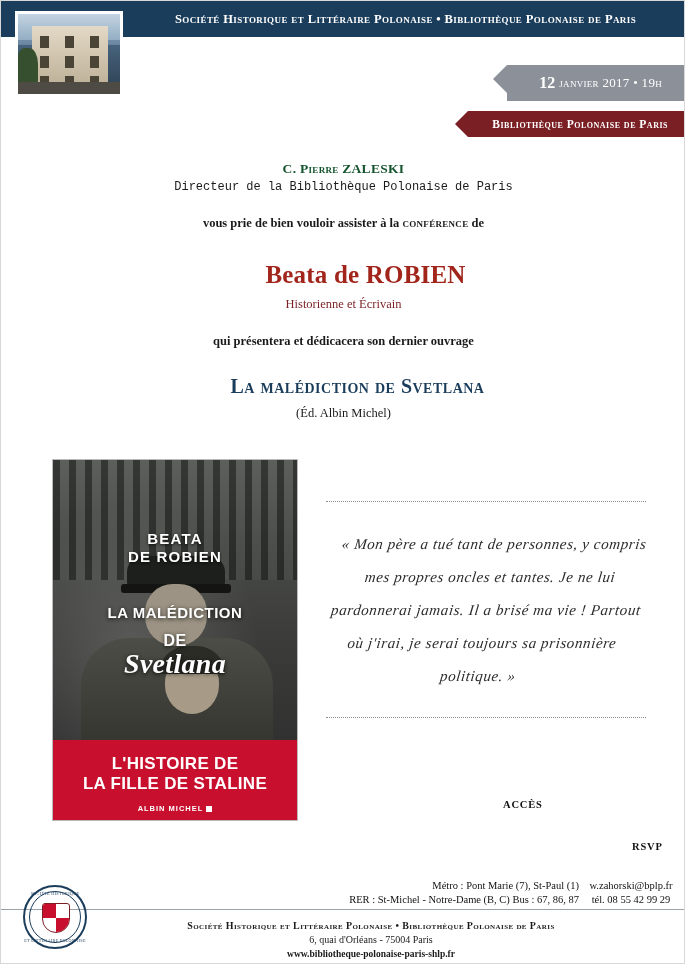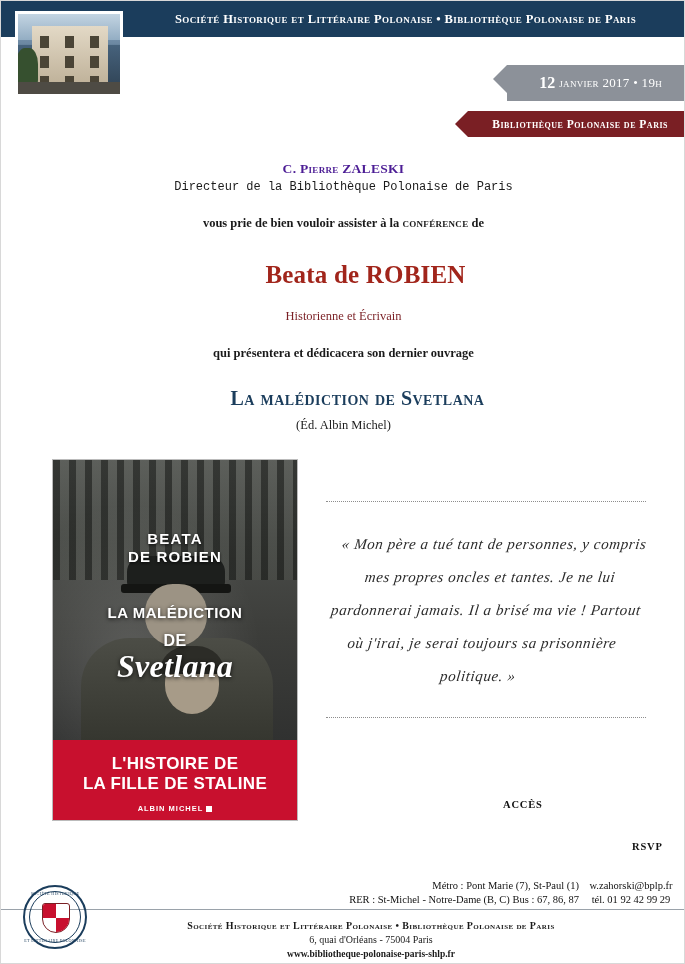--- a/index.html
+++ b/index.html
@@ -137,21 +137,21 @@
   .invite {
     position: absolute;
     top: 160px; left: 0;
     width: 685px;
     text-align: center;
   }
   .host-name {
     font-size: 13.5px;
     font-weight: bold;
     font-variant: small-caps;
-    color: #4c1d95;
+    color: #14532d;
     letter-spacing: 0.3px;
   }
   .host-role {
     font-size: 12px;
     margin-top: 8px;
     color: #1a1a1a;
   }
   .host-role2 {
     font-size: 12px;
     margin-top: 3px;
@@ -169,21 +169,21 @@
   }
   .speaker {
     margin-top: 30px;
     font-size: 25px;
     color: #a1251b;
     font-weight: bold;
     letter-spacing: 0.2px;
     padding-left: 44px;
   }
   .speaker-role {
-    margin-top: 20px;
+    margin-top: 8px;
     font-size: 12.5px;
     color: #7a1f24;
   }
   .presents {
     margin-top: 22px;
     font-size: 12.5px;
     font-weight: bold;
   }
   .book-title {
     margin-top: 26px;
@@ -276,21 +276,21 @@
     letter-spacing: 0.5px;
     text-shadow: 0 1px 4px rgba(0,0,0,0.85);
   }
   .cover .ctitle3 {
     position: absolute; top: 188px; left: 0; width: 244px;
     text-align: center;
     color: #ffffff;
     font-family: "Liberation Serif", serif;
     font-style: italic;
     font-weight: bold;
-    font-size: 32px;
+    font-size: 28px;
     letter-spacing: 0.3px;
     text-shadow: 0 1px 4px rgba(0,0,0,0.85);
   }
   .cover .redband {
     position: absolute; bottom: 0; left: 0; width: 244px; height: 80px;
     background: #c8102e;
   }
   .cover .sub1, .cover .sub2 {
     position: absolute; left: 0; width: 244px; text-align: center;
     color: #ffffff;
@@ -511,21 +511,21 @@
   </div>
 
   <div class="acces-label">ACCÈS</div>
   <div class="rsvp-label">RSVP</div>
   <div class="acces-lines">
     <div>Métro : Pont Marie (7), St-Paul (1)</div>
     <div>RER : St-Michel - Notre-Dame (B, C) Bus : 67, 86, 87</div>
   </div>
   <div class="rsvp-lines">
     <div>w.zahorski@bplp.fr</div>
-    <div>tél. 01 92 42 99 29</div>
+    <div>tél. 08 55 42 99 29</div>
   </div>
 
   <div class="footer-rule"></div>
 
   <div class="seal">
     <div class="ring"></div>
     <div class="ring2"></div>
     <div class="txt-top">SOCIÉTÉ HISTORIQUE</div>
     <div class="shield">
       <div class="q1"></div>

